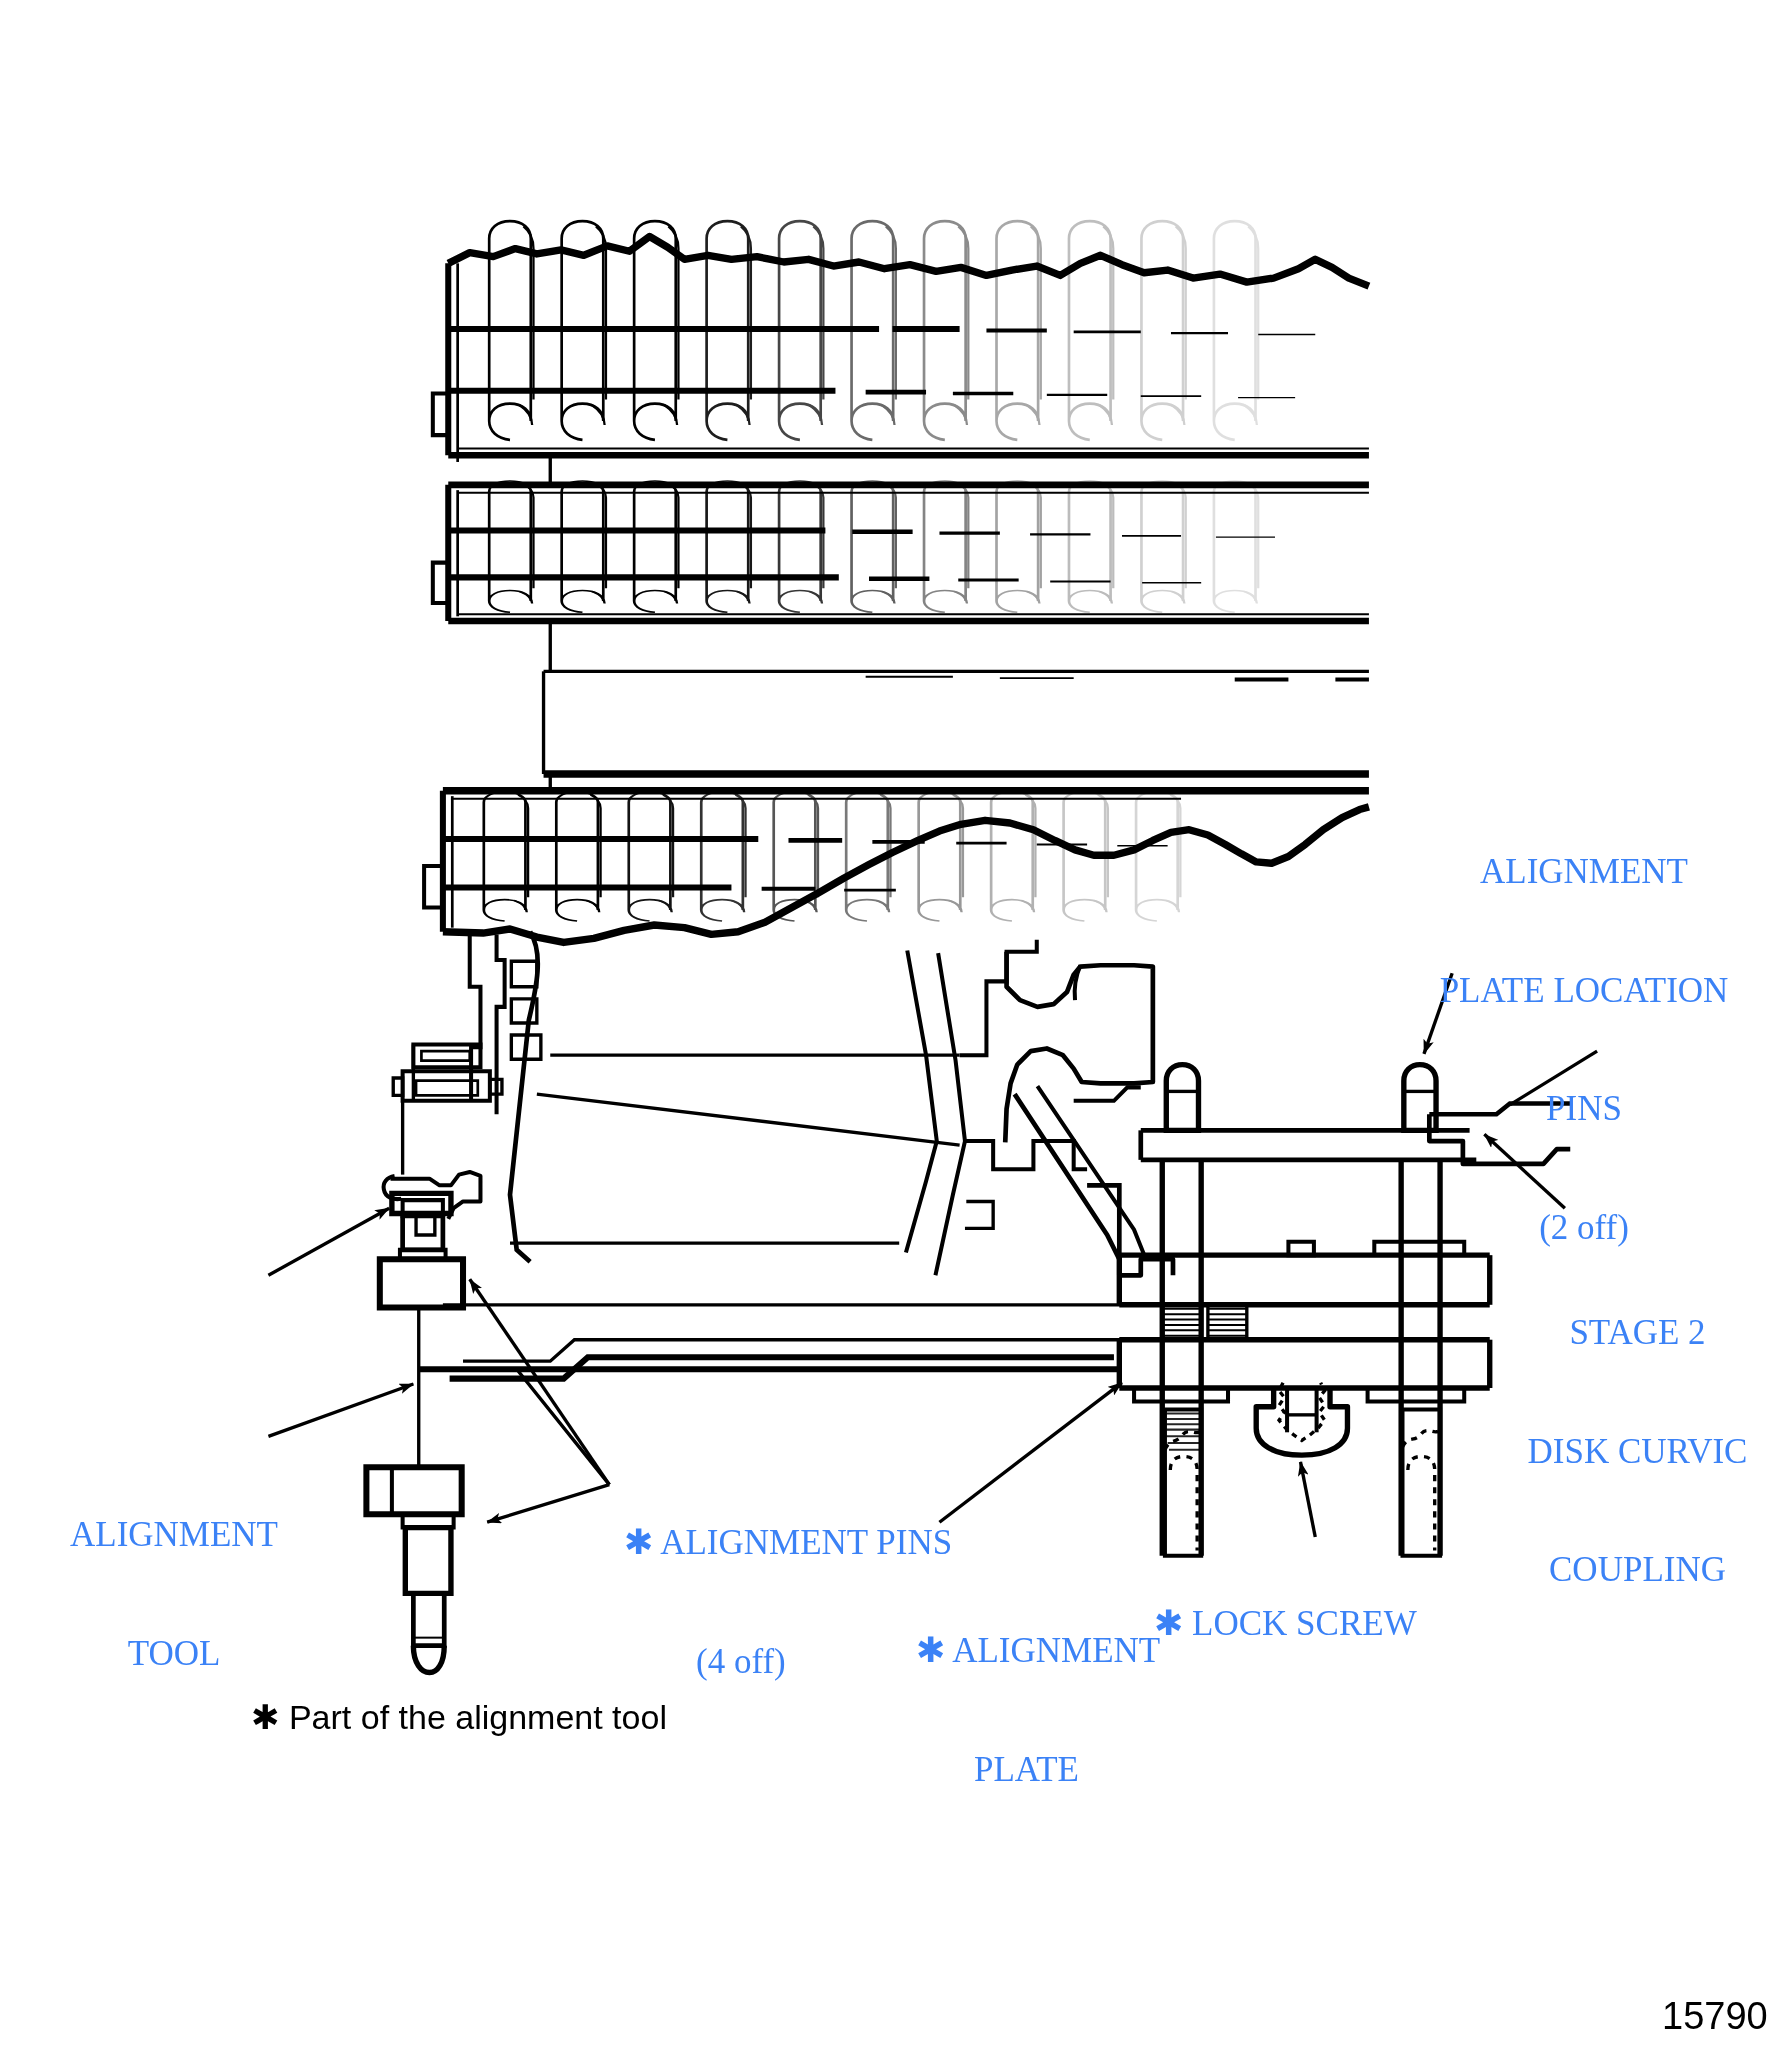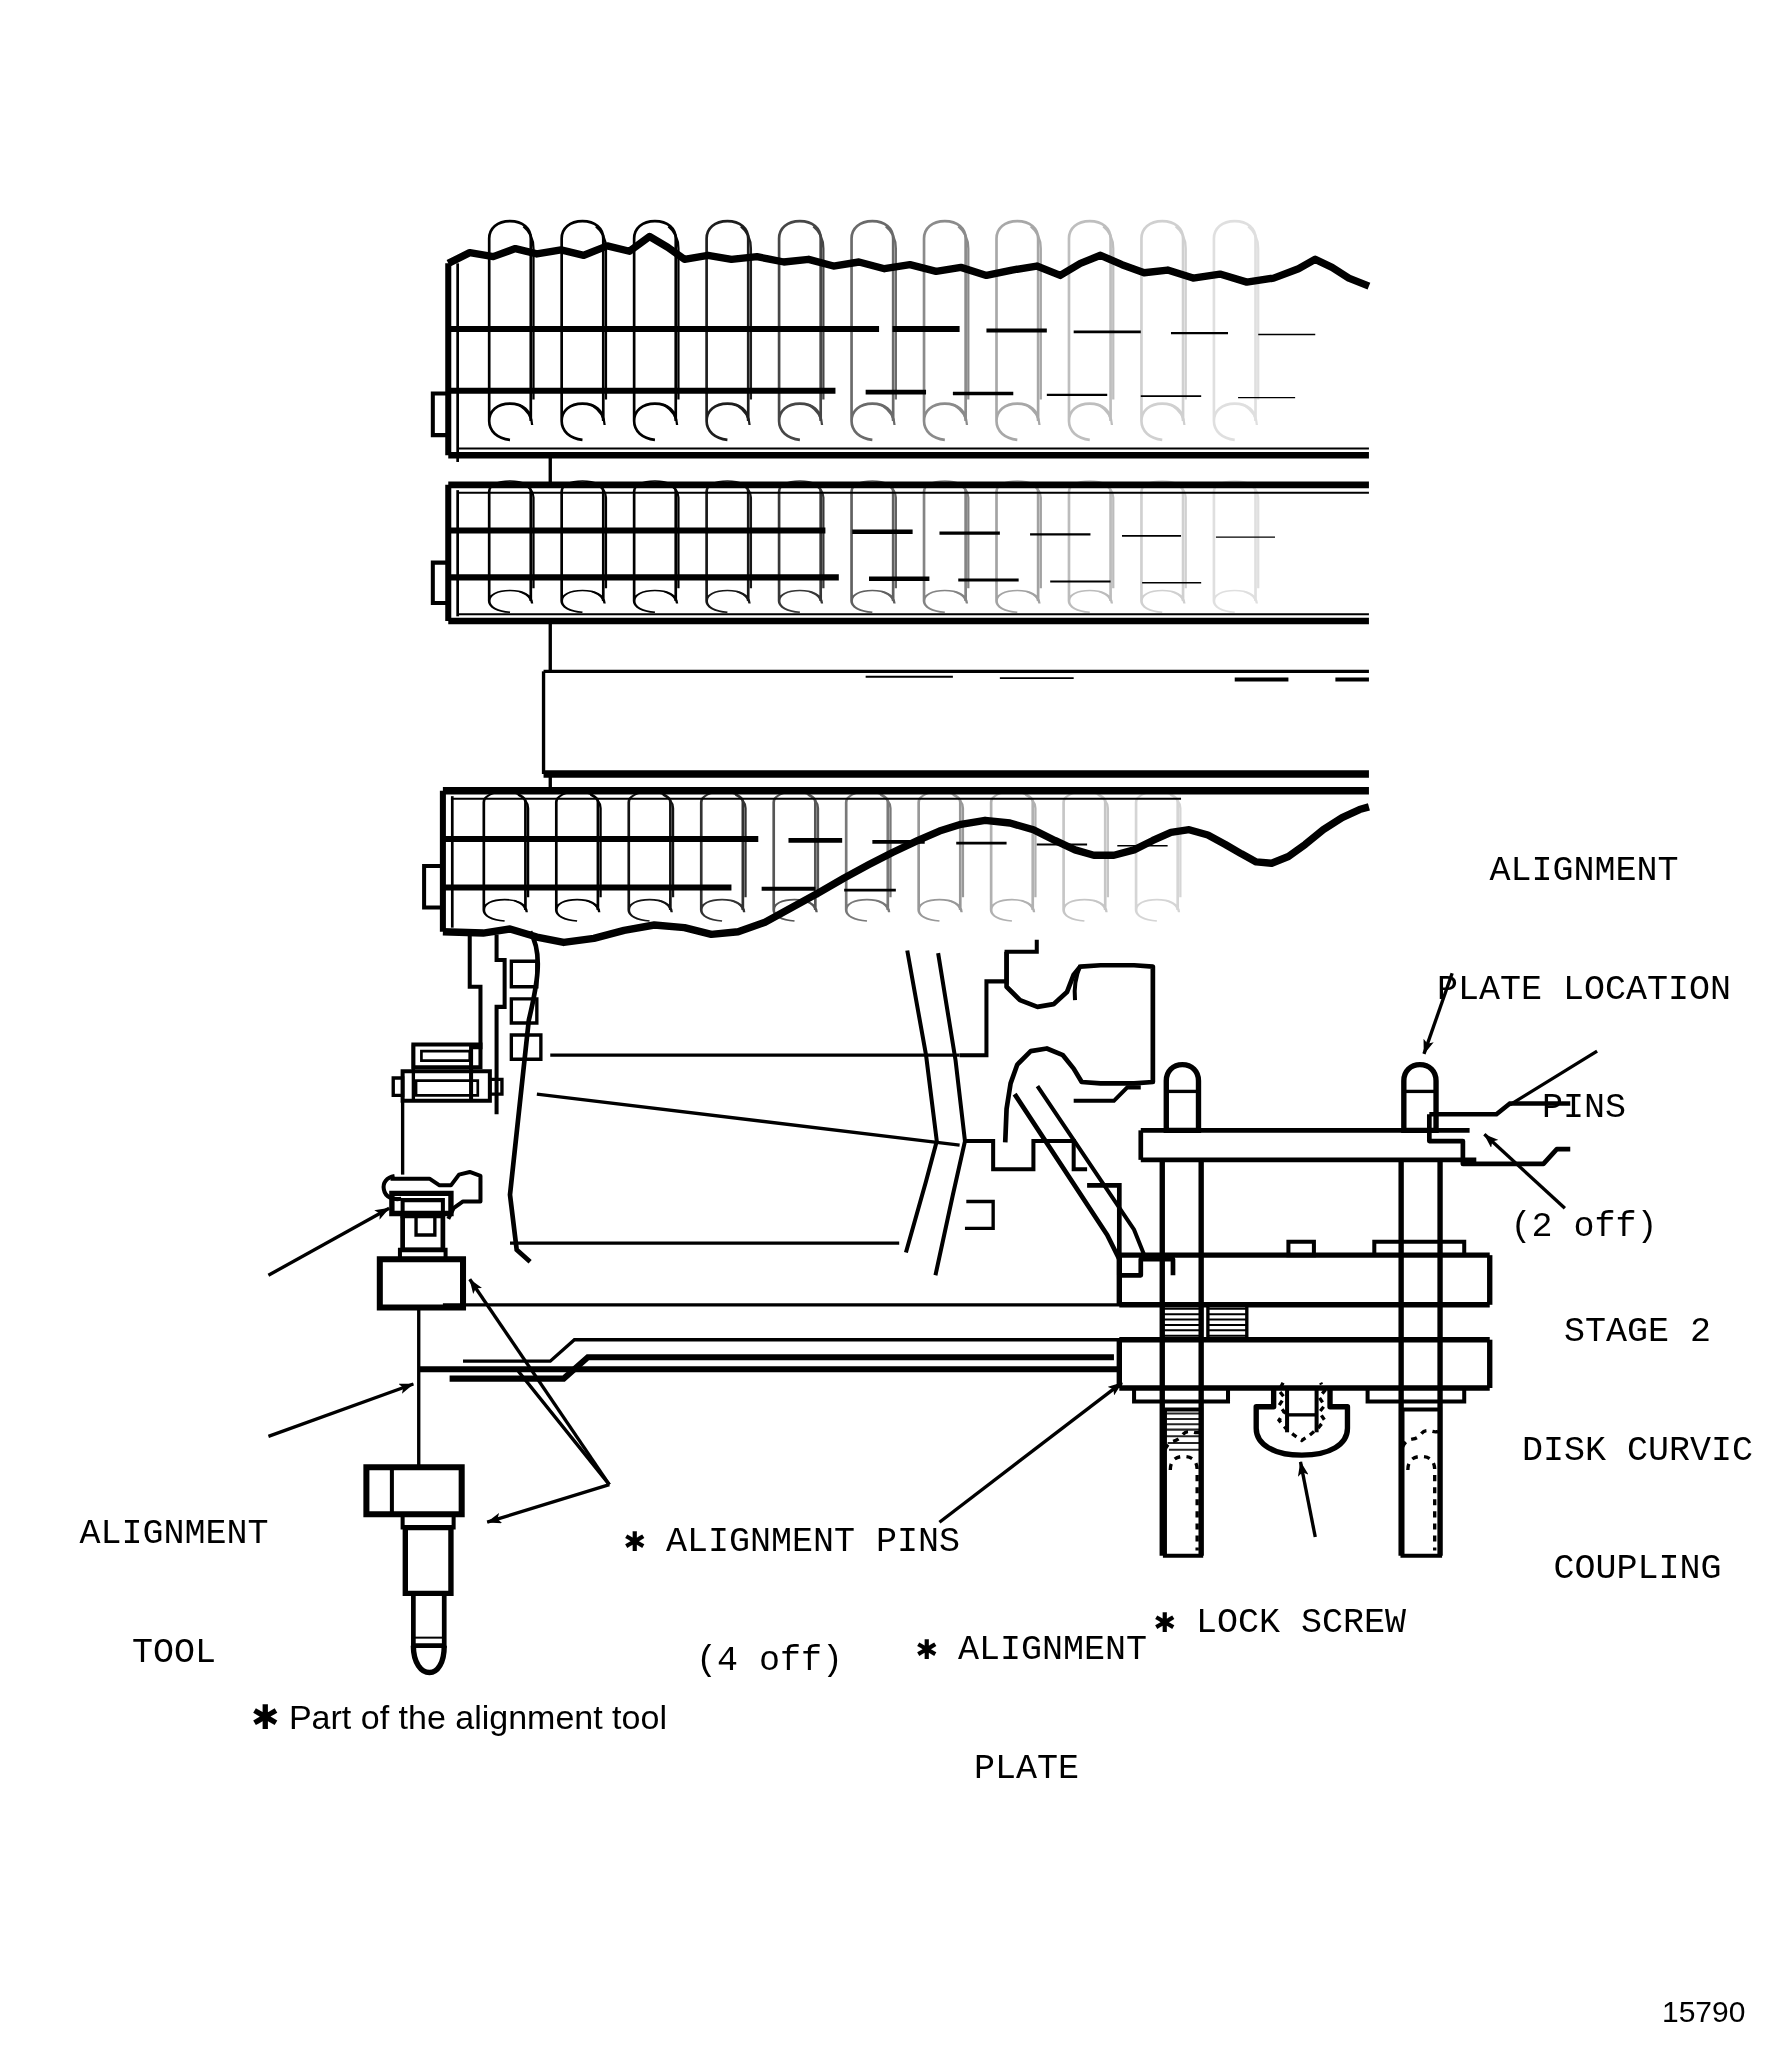--- a/index.html
+++ b/index.html
@@ -6,38 +6,38 @@
   html,body{margin:0;padding:0;background:#ffffff;}
   body{
     width:1787px;height:2056px;position:relative;overflow:hidden;
     font-family:"Liberation Sans","DejaVu Sans",sans-serif;
     color:#000000;
   }
   #figure{position:absolute;left:0;top:0;width:1787px;height:2056px;}
   svg{display:block;}
   .lbl{
     position:absolute;
-    font-family:Liberation Mono, monospace;
+    font-family:Liberation Serif, serif;
     font-size:35px;
     line-height:1.13;
-    color:#000000;
+    color:#3b82f6;
     white-space:pre;
     letter-spacing:0px;
   }
   .lbl.c{text-align:center;}
   .lbl.l{text-align:left;}
   .note{
     position:absolute;
     font-size:34px;
     font-family:"Liberation Sans","DejaVu Sans",sans-serif;
     margin-left:24px;
   }
   .fignum{
     position:absolute;
-    font-size:30px;
+    font-size:38px;
     font-family:"Liberation Sans","DejaVu Sans",sans-serif;
   }
 </style>
 </head>
 <body>
 
 <div id="figure">
 <svg width="1787" height="2056" viewBox="0 0 2663 3063" xmlns="http://www.w3.org/2000/svg">
   <rect x="0" y="0" width="2663" height="3063" fill="#ffffff"></rect>
 

